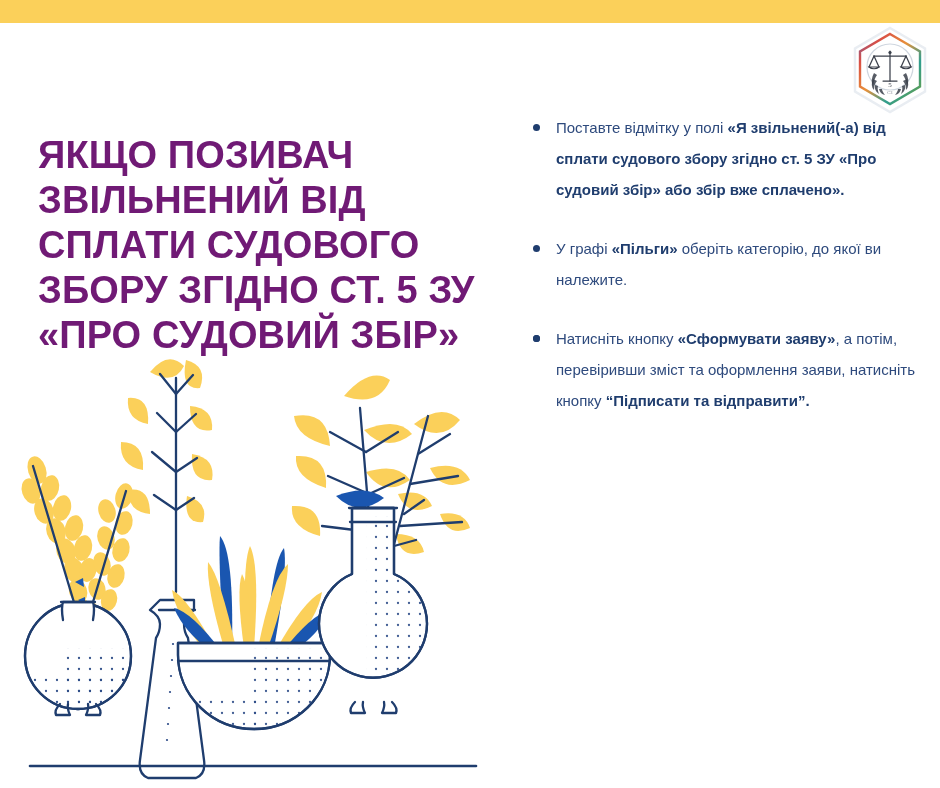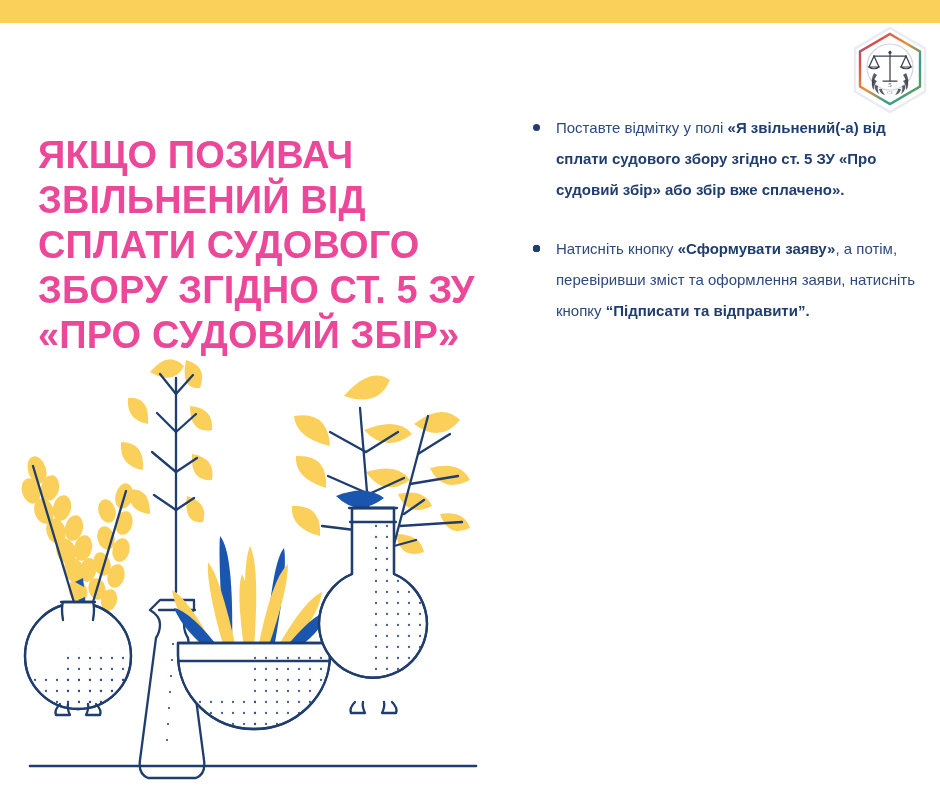--- a/index.html
+++ b/index.html
@@ -39,21 +39,21 @@
     height: 90px;
   }
   #emblem svg { display: block; }
 
   
   #headline {
     position: absolute;
     left: 38px;
     top: 108px;
     width: 470px;
-    color: #ec4899;
+    color: #701a75;
     font-size: 38px;
     line-height: 45px;
     font-weight: bold;
     letter-spacing: 0.1px;
     text-transform: uppercase;
     white-space: pre-line;
   }
 
   
   #illustration {
@@ -328,20 +328,21 @@
     </svg>
   </div>
 
   <ul id="steps" style="list-style:none;margin:0;padding:0;">
     <li class="step">
       <span class="step-bullet"></span>
       <span class="step-text">Поставте відмітку у полі <b>«Я звільнений(-а) від сплати судового збору згідно ст. 5 ЗУ «Про судовий збір» або збір вже сплачено».</b></span>
     </li>
     <li class="step">
       <span class="step-bullet"></span>
+      <span class="step-text">У графі <b>«Пільги»</b> оберіть категорію, до якої ви належите.</span>
     </li>
     <li class="step">
       <span class="step-bullet"></span>
     </li>
     <li class="step">
       <span class="step-bullet"></span>
       <span class="step-text">Натисніть кнопку <b>«Сформувати заяву»</b>, а потім, перевіривши зміст та оформлення заяви, натисніть кнопку <b>“Підписати та відправити”.</b></span>
     </li>
   </ul>
 

